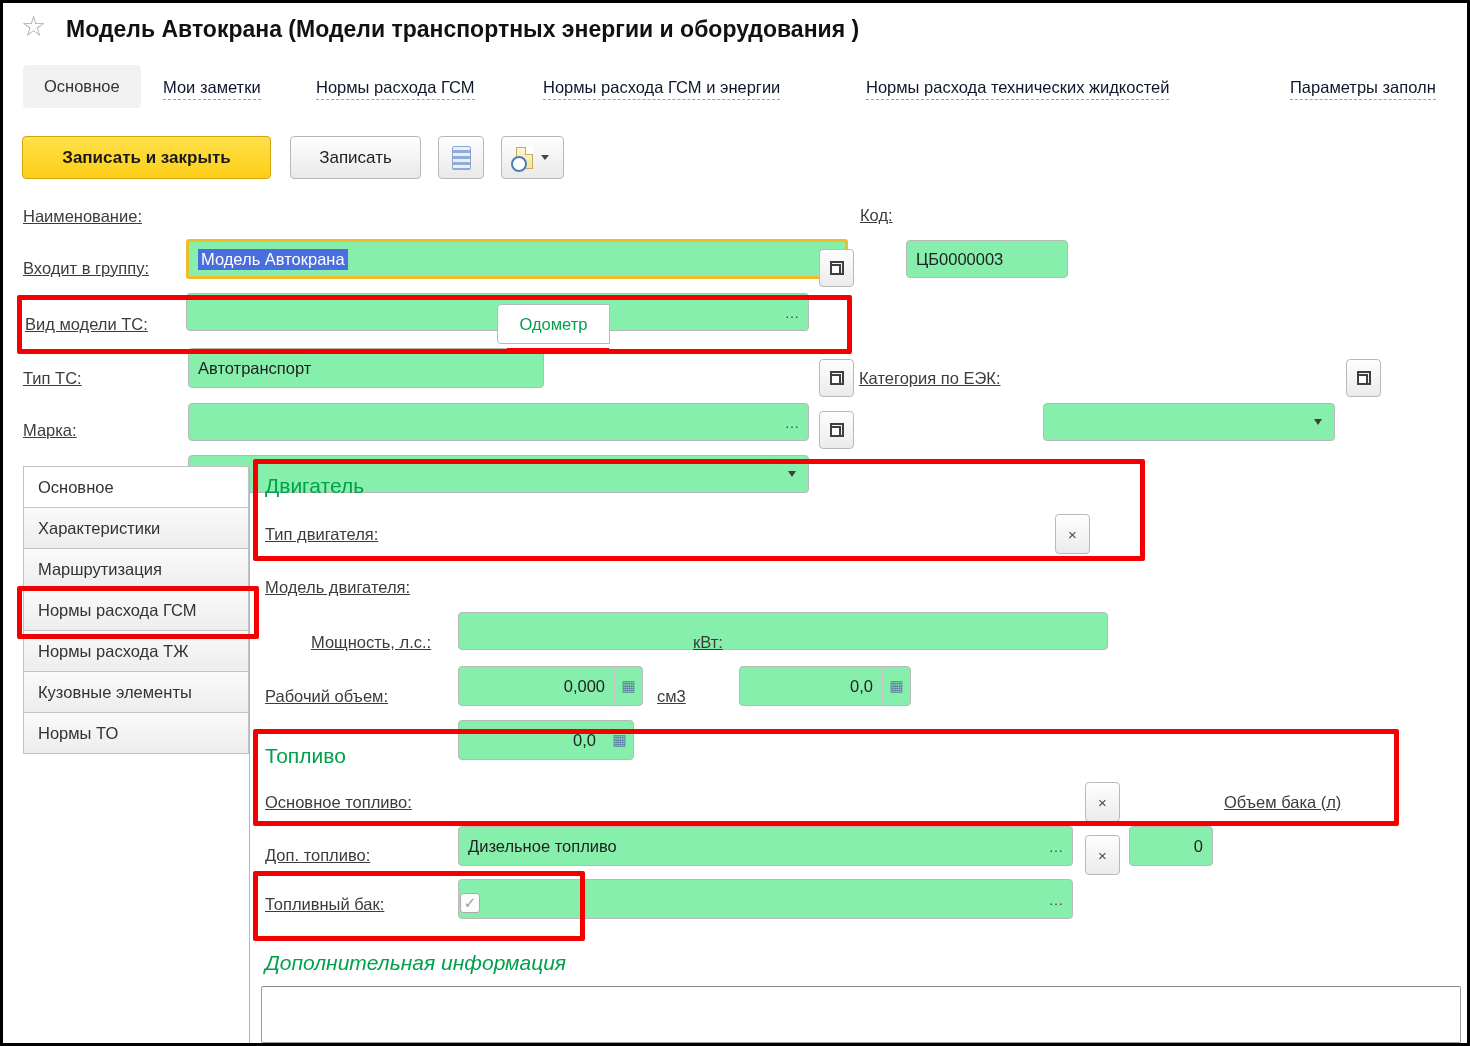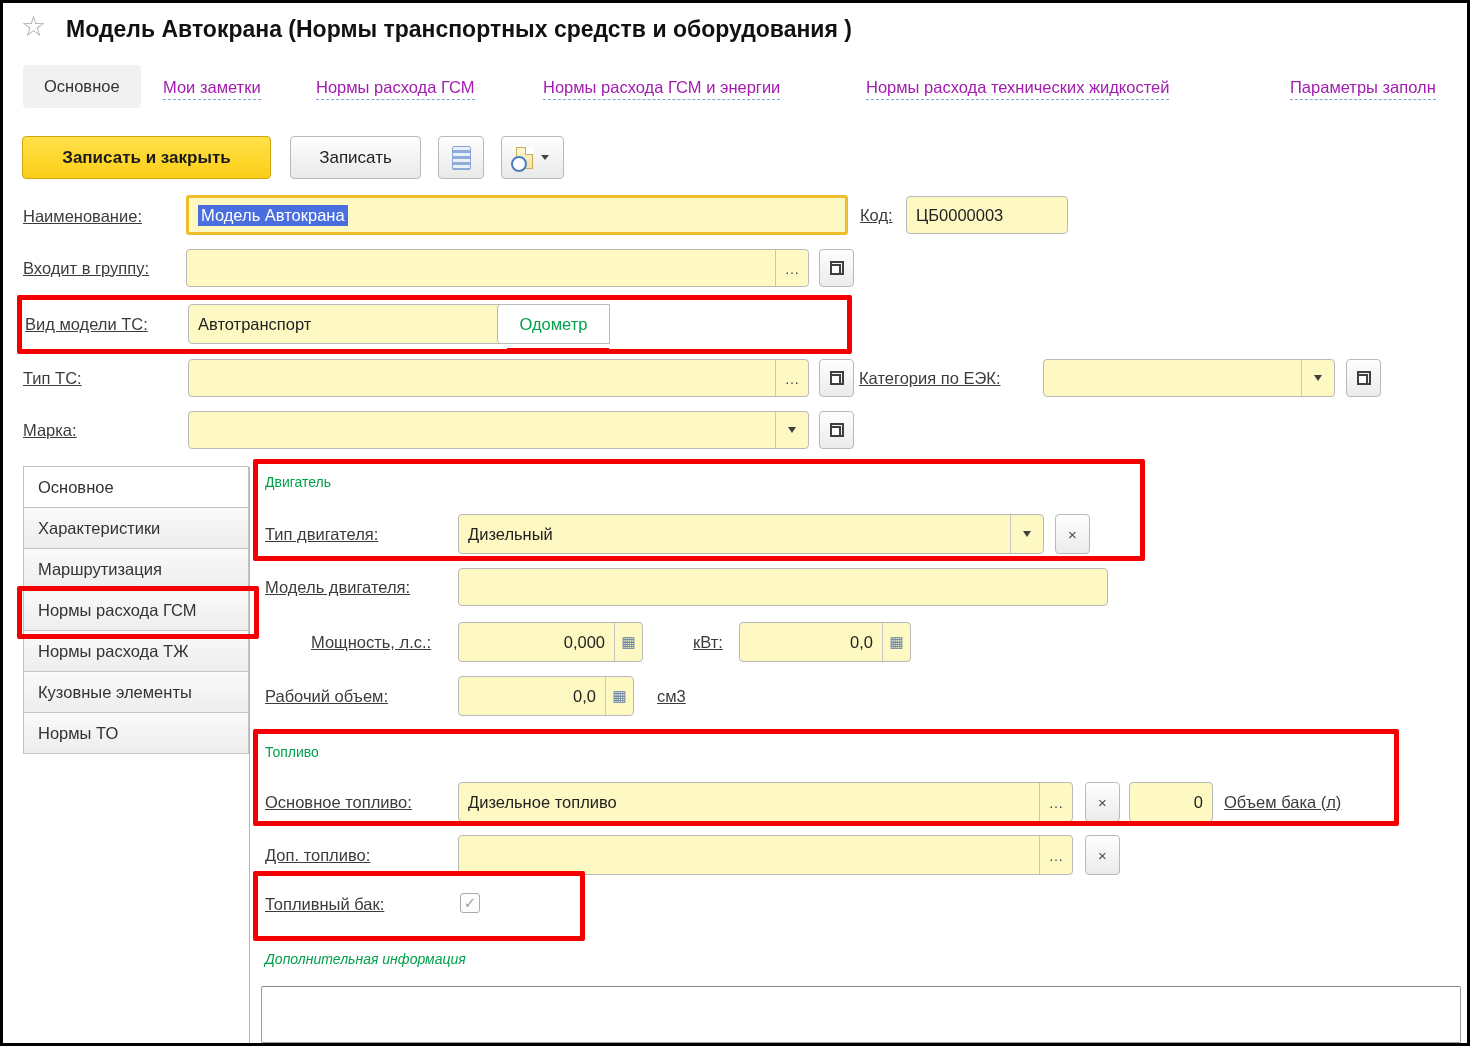--- a/index.html
+++ b/index.html
@@ -7,50 +7,50 @@
   #app { position: relative; width: 1470px; height: 1046px; border: 3px solid #000; background: #fff; overflow: hidden; }
 
   .abs { position: absolute; }
   .row { position: absolute; display: flex; align-items: center; }
   .lbl { font-size: 16.5px; color: #3c3c3c; white-space: nowrap; text-decoration: underline; }
 
   .title { font-size: 23px; font-weight: 600; color: #111; white-space: nowrap; }
   .star { font-size: 28px; color: #a8a8a8; line-height: 1; }
 
   .navtab { background: #f1f1f1; border-radius: 4px; padding: 12px 21px; font-size: 16.5px; color: #333; }
-  .link { font-size: 16.5px; color: #a21caf; border-bottom: 1px dashed #86a4da; padding-bottom: 2px; white-space: nowrap; }
+  .link { font-size: 16.5px; color: #0f172a; border-bottom: 1px dashed #86a4da; padding-bottom: 2px; white-space: nowrap; }
 
   .btn { position: absolute; height: 43px; border: 1px solid #b9b9b9; border-radius: 4px;
          background: linear-gradient(#fefefe, #e9e9e9); font-size: 17px; color: #222;
          display: flex; align-items: center; justify-content: center; }
   .btn.primary { background: linear-gradient(#ffe14a, #fdce17); border-color: #d2a410; font-weight: bold; color: #1a1a1a; }
 
-  .field { display: flex; align-items: stretch; background: #fef9c3; border: 1px solid #b9b9b9;
-           border-radius: 4px; height: 38px; font-size: 16.5px; color: #222; }
+  .field { display: flex; align-items: stretch; background: #86efac; border: 1px solid #b9b9b9;
+           border-radius: 4px; height: 38px; font-size: 16.5px; color: #222; margin-top: 44px; }
   .field .val { flex: 1; display: flex; align-items: center; padding: 0 9px; overflow: hidden; white-space: nowrap; }
   .field.num .val { justify-content: flex-end; }
   .field.focus { border: 3px solid #efbc2e; height: 40px; border-radius: 3px; }
   .seg { width: 33px; display: flex; align-items: center; justify-content: center;
          border-left: 1px solid #c6c6c6; color: #4a4a4a; font-size: 15px; }
   .seg.calc { width: 28px; color: #5b79a5; font-size: 15px; }
   .sqbtn { width: 35px; height: 38px; border: 1px solid #b9b9b9; border-radius: 4px;
            background: linear-gradient(#fefefe, #ebebeb); display: flex; align-items: center;
            justify-content: center; color: #4a4a4a; font-size: 15px; margin-left: 5px; }
   .sel { background: #4a6ede; color: #fff; padding: 1px 3px; }
 
   .tgl { height: 40px; border: 1px solid #b9b9b9; display: flex; align-items: center;
          justify-content: center; font-size: 16.5px; }
   .tgl.on { background: #fff; color: #00a14b; border-radius: 4px 0 0 4px; }
   .tgl.off { background: linear-gradient(#fafafa, #e3e3e3); color: #333; border-radius: 0 4px 4px 0; margin-left: -1px; }
 
   .sidetab { width: 226px; height: 42px; border: 1px solid #c3c3c3; background: linear-gradient(#fafafa, #ededed);
              display: flex; align-items: center; padding: 0 14px; font-size: 16.5px; color: #333; margin-top: -1px; }
   .sidetab.active { background: #fff; }
 
-  .green-h { font-size: 14px; color: #00a14b; white-space: nowrap; }
+  .green-h { font-size: 21px; color: #00a14b; white-space: nowrap; }
 
   .annotation { position: absolute; border: 5px solid #f40000; border-radius: 2px; pointer-events: none; }
   .red-underline { position: absolute; height: 5px; background: #f40000; pointer-events: none; }
 
   .ddp { width: 0; height: 0; border-left: 4.5px solid transparent; border-right: 4.5px solid transparent;
          border-top: 6px solid #3f3f3f; }
   .open-ic { position: relative; width: 14px; height: 14px; }
   .open-ic::before { content: ""; position: absolute; right: 0; top: 0; width: 10px; height: 10px; border: 2px solid #3f3f3f; }
   .open-ic::after { content: ""; position: absolute; left: 0; bottom: 0; width: 7px; height: 7px; border: 2px solid #3f3f3f; background: #fff; }
 
@@ -70,21 +70,21 @@
 
   .panel-border { position: absolute; width: 0; border-left: 1px solid #b5b5b5; }
   .textarea { position: absolute; background: #fff; border: 1px solid #9c9c9c; border-top-color: #868686; border-radius: 2px; }
 </style>
 </head>
 <body>
 
 <div id="app">
 
   <div class="abs star" style="left:18px; top:10px;">☆</div>
-  <div class="abs title" style="left:63px; top:13px;">Модель Автокрана (Нормы транспортных средств и оборудования )</div>
+  <div class="abs title" style="left:63px; top:13px;">Модель Автокрана (Модели транспортных энергии и оборудования )</div>
 
   <div class="abs navtab" style="left:20px; top:62px;">Основное</div>
   <div class="abs link" style="left:160px; top:75px;">Мои заметки</div>
   <div class="abs link" style="left:313px; top:75px;">Нормы расхода ГСМ</div>
   <div class="abs link" style="left:540px; top:75px;">Нормы расхода ГСМ и энергии</div>
   <div class="abs link" style="left:863px; top:75px;">Нормы расхода технических жидкостей</div>
   <div class="abs link" style="left:1287px; top:75px;">Параметры заполн</div>
 
   <div class="btn primary" style="left:19px; top:133px; width:249px;">Записать и закрыть</div>
   <div class="btn" style="left:287px; top:133px; width:131px;">Записать</div>
@@ -178,26 +178,20 @@
     <div class="sidetab">Нормы ТО</div>
   </div>
 
   <div class="panel-border" style="left:246px; top:464px; height:576px;"></div>
 
   <div class="abs green-h" style="left:262px; top:471px;">Двигатель</div>
 
   <div class="row" style="left:262px; top:511px; height:40px;">
     <span class="lbl">Тип двигателя:</span>
   </div>
-  <div class="field abs" style="left:455px; top:511px; width:586px; height:40px;">
-    <span class="val">Дизельный</span>
-    <span class="seg">
-        <span class="ddp"></span>
-      </span>
-  </div>
   <div class="sqbtn abs" style="left:1047px; top:511px; height:40px;">×</div>
 
   <div class="row" style="left:262px; top:565px; height:38px;">
     <span class="lbl">Модель двигателя:</span>
   </div>
   <div class="field abs" style="left:455px; top:565px; width:650px;">
     <span class="val"></span>
   </div>
 
   <div class="row" style="left:262px; top:619px; height:40px;margin-left:46px;">

